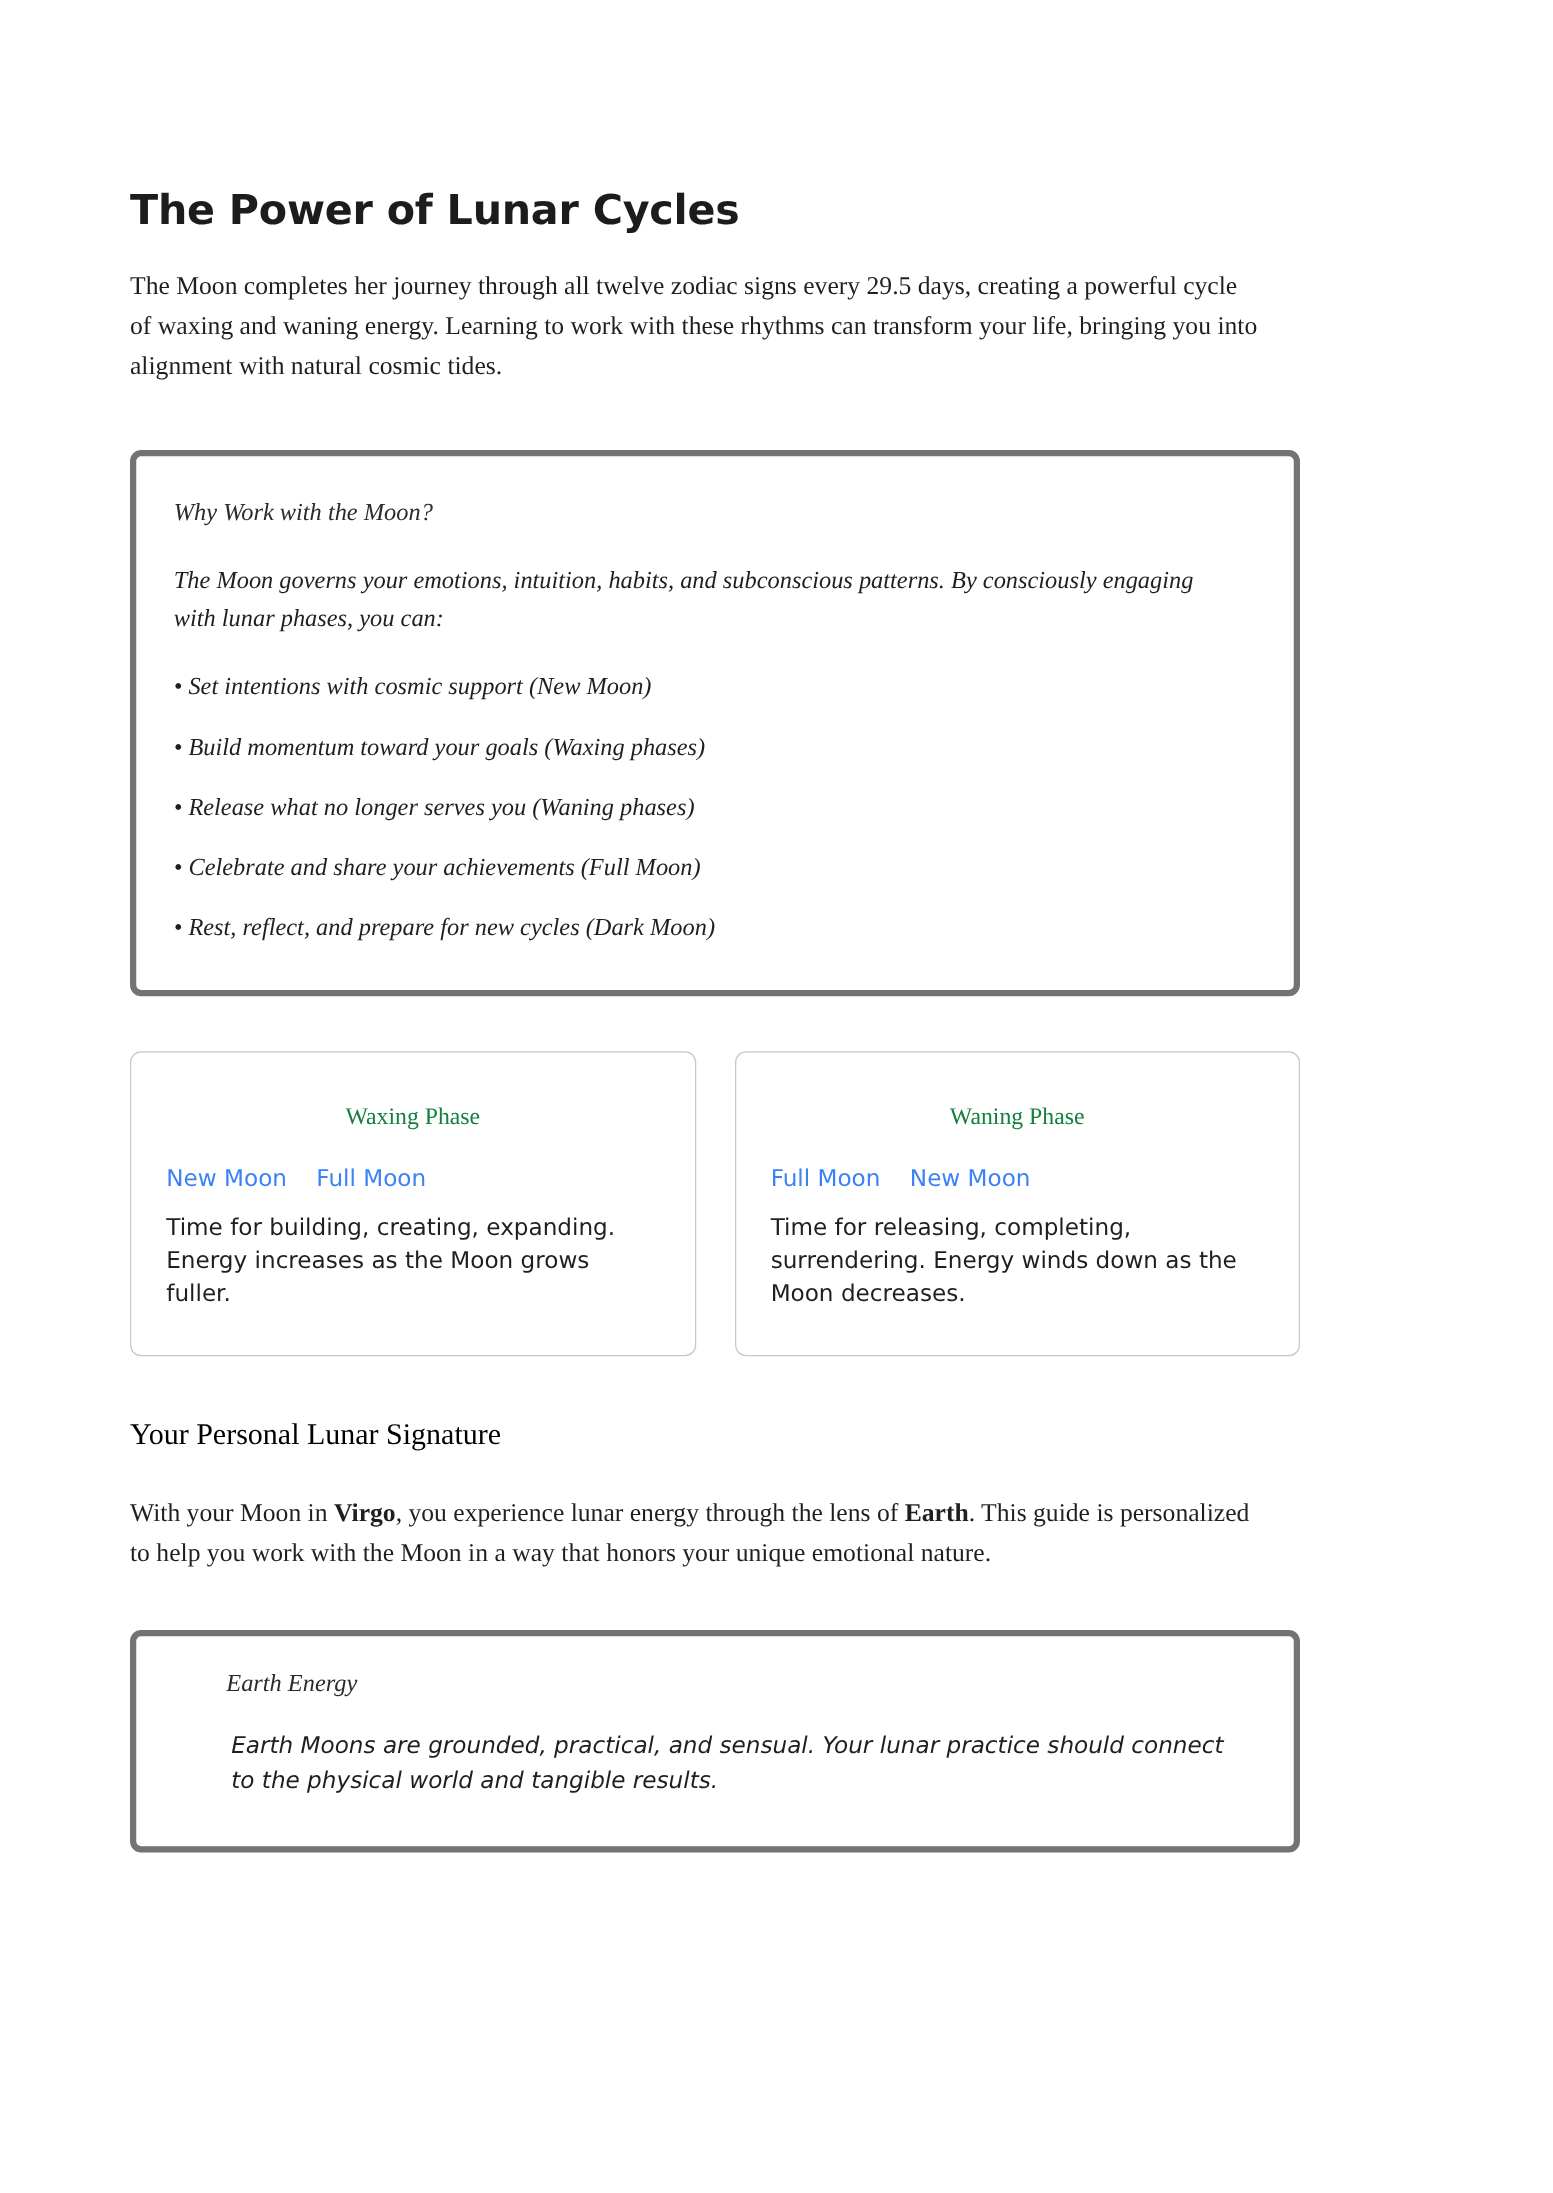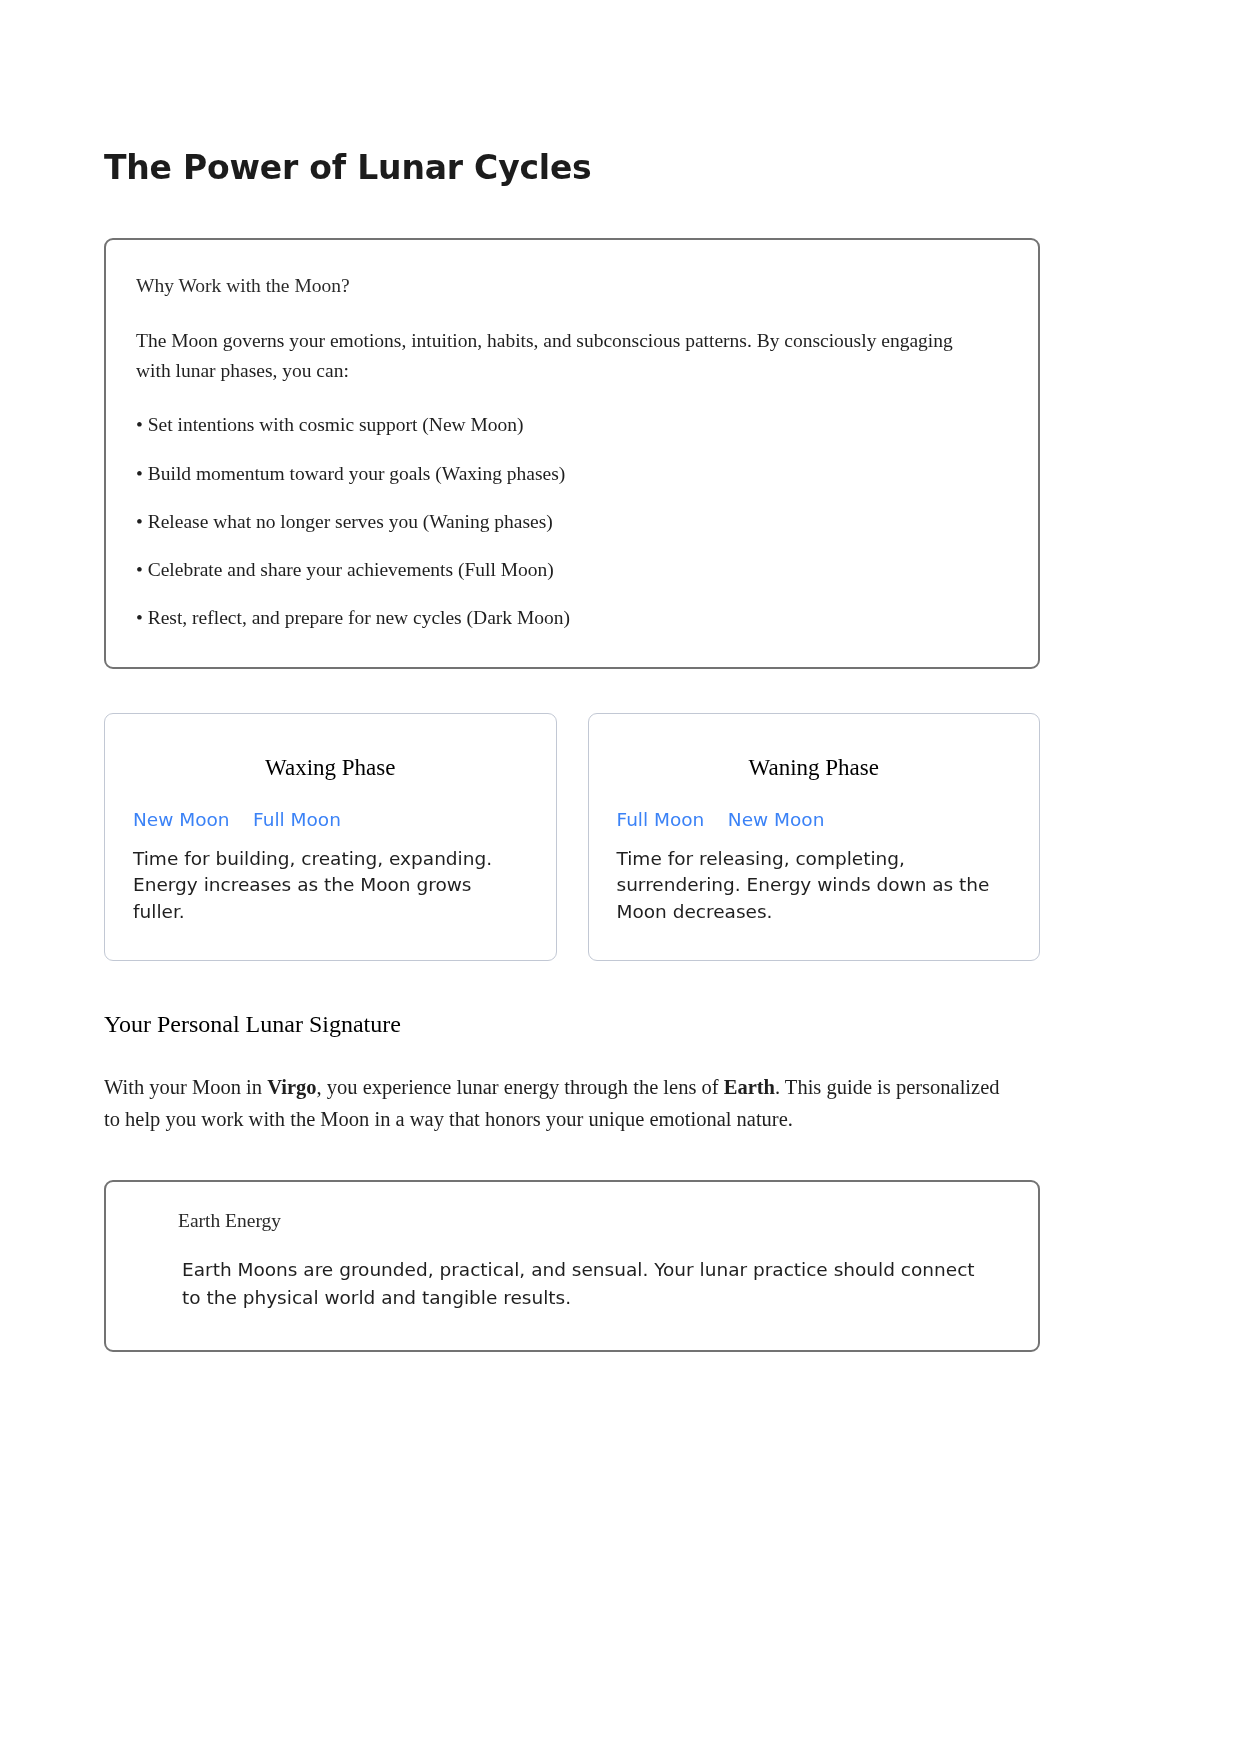--- a/index.html
+++ b/index.html
@@ -44,23 +44,24 @@
     margin: 0;
   }
   .intro {
     margin-bottom: 0;
     max-width: 905px;
   }
 
   
   .callout {
     box-sizing: border-box;
-    border: 2px solid #737373;
+    border: 5px solid #737373;
     border-radius: 9px;
     background: #ffffff;
+    font-style: italic;
   }
   .callout-main {
     margin-top: 50px;
     padding: 32px 30px 34px 30px;
   }
   .callout-title {
     font-family: "Liberation Serif", "DejaVu Serif", serif;
     font-size: 19.5px;
     line-height: 1.4;
     color: #2b2b2b;
@@ -98,22 +99,22 @@
     box-sizing: border-box;
     flex: 1 1 0;
     border: 1px solid #c2c8d4;
     border-radius: 9px;
     background: #ffffff;
     padding: 28px 28px 34px 28px;
     min-height: 200px;
   }
   .phase-card-title {
     font-family: "Liberation Serif", "DejaVu Serif", serif;
-    font-size: 23px;
-    color: #000000;
+    font-size: 19px;
+    color: #15803d;
     text-align: center;
     margin: 13px 0 28px 0;
   }
   .phase-flow {
     font-family: "DejaVu Sans", "Liberation Sans", sans-serif;
     font-size: 18.5px;
     color: #3b82f6;
     margin: 0 0 16px 0;
     white-space: pre;
   }
@@ -163,20 +164,21 @@
     max-width: 800px;
   }
 </style>
 </head>
 <body>
 
 <div class="page">
 
   <h1 class="doc-title">The Power of Lunar Cycles</h1>
 
+  <p class="body-text intro">The Moon completes her journey through all twelve zodiac signs every 29.5 days, creating a powerful cycle of waxing and waning energy. Learning to work with these rhythms can transform your life, bringing you into alignment with natural cosmic tides.</p>
 
   <section class="callout callout-main">
     <p class="callout-title">Why Work with the Moon?</p>
     <p class="callout-para">The Moon governs your emotions, intuition, habits, and subconscious patterns. By consciously engaging with lunar phases, you can:</p>
     <ul class="bullet-list">
       <li>• Set intentions with cosmic support (New Moon)</li>
       <li>• Build momentum toward your goals (Waxing phases)</li>
       <li>• Release what no longer serves you (Waning phases)</li>
       <li>• Celebrate and share your achievements (Full Moon)</li>
       <li>• Rest, reflect, and prepare for new cycles (Dark Moon)</li>

